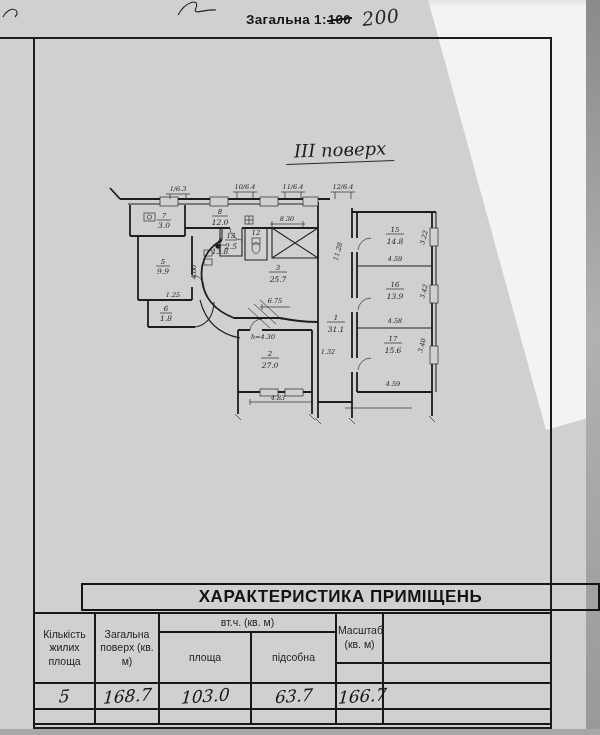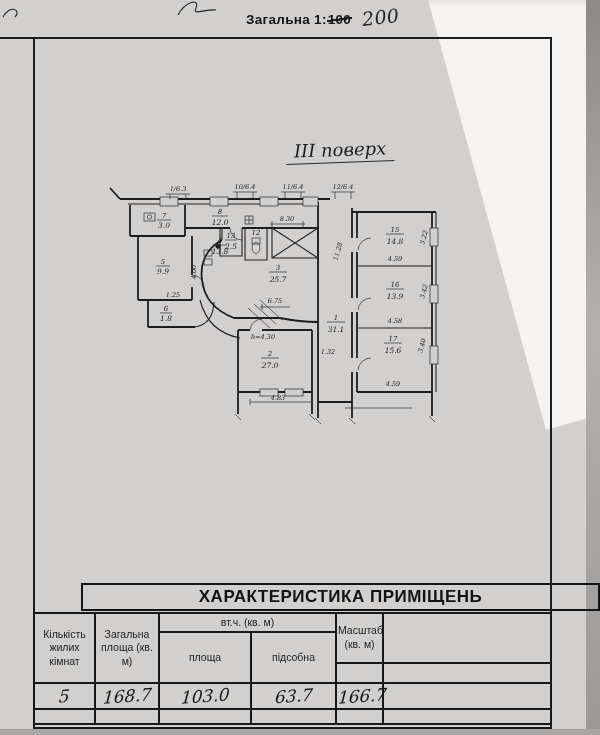--- a/index.html
+++ b/index.html
@@ -223,22 +223,22 @@
     <colgroup>
       <col style="width:61px">
         <col style="width:64px">
         <col style="width:92px">
       <col style="width:85px">
         <col style="width:47px">
         <col style="width:168px">
     </colgroup>
     <tbody>
         <tr style="height:19px">
-      <td rowspan="3">Кількість жилих кімнат</td>
-      <td rowspan="3">Загальна площа (кв. м)</td>
+      <td rowspan="3">Кількість жилих площа</td>
+      <td rowspan="3">Загальна поверх (кв. м)</td>
       <td colspan="2">вт.ч. (кв. м)</td>
       <td rowspan="2">Масштаб (кв. м)</td>
       <td rowspan="2"></td>
     </tr>
     <tr style="height:31px">
       <td rowspan="2">площа</td>
       <td rowspan="2">підсобна</td>
     </tr>
     <tr style="height:20px">
       <td></td>

